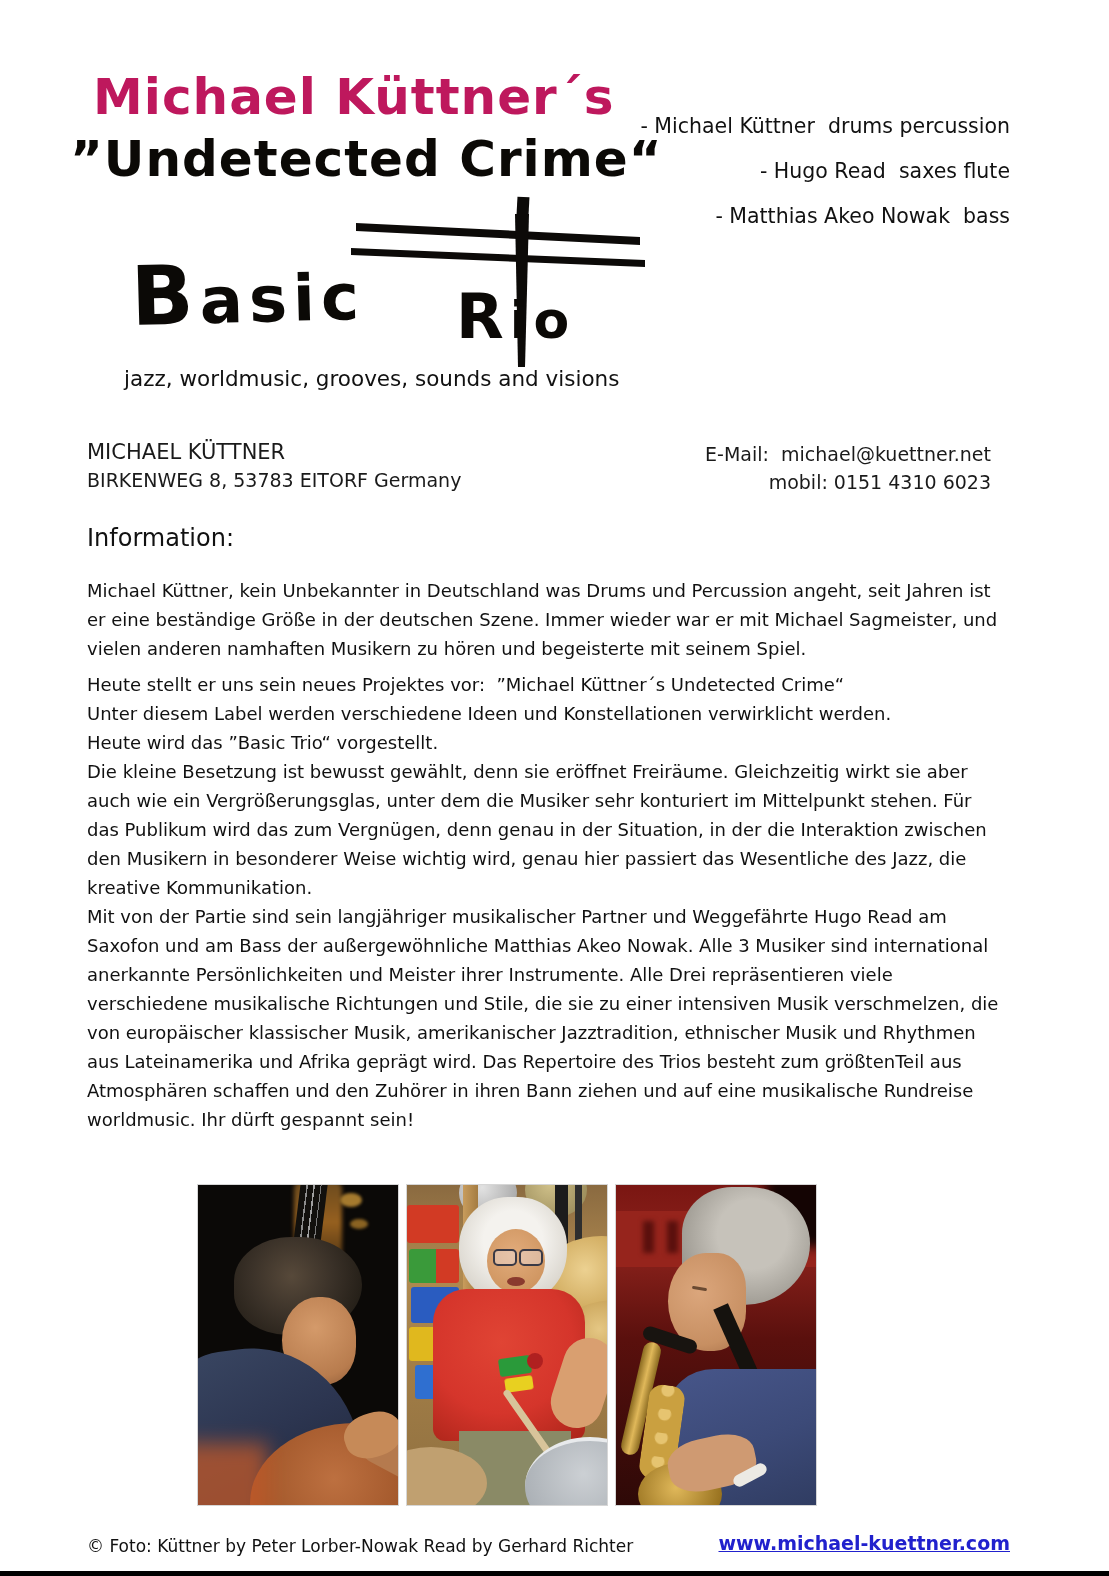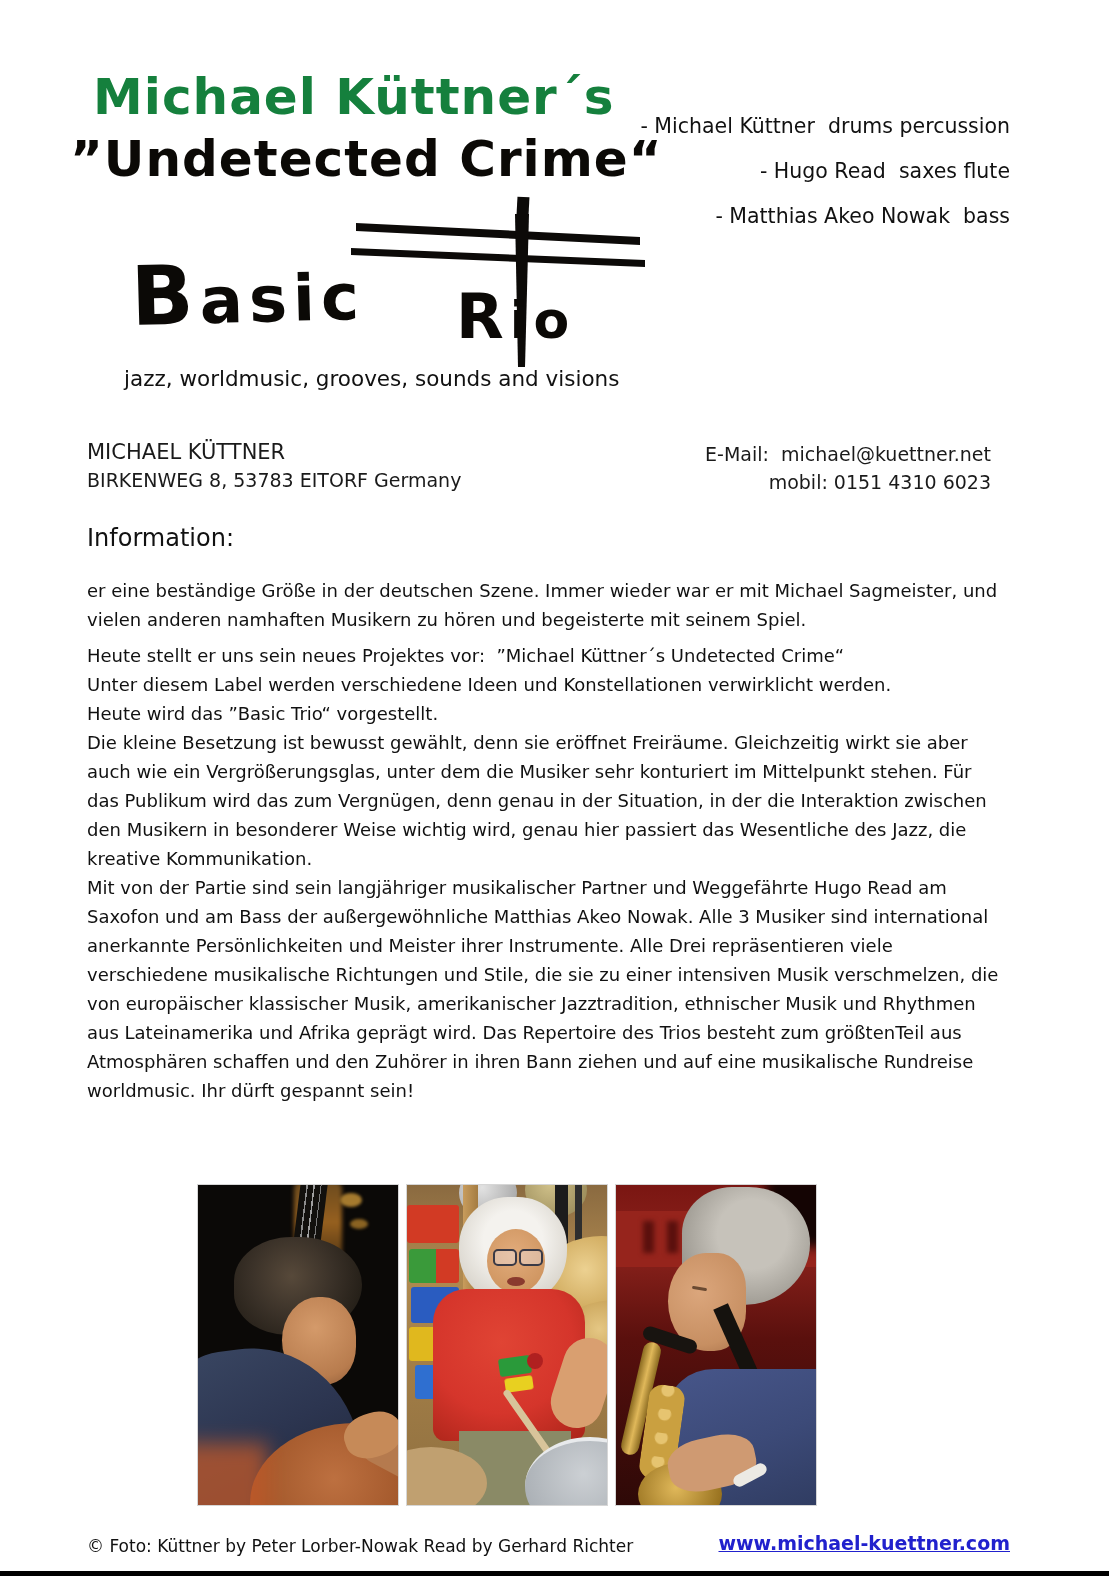--- a/index.html
+++ b/index.html
@@ -1,21 +1,21 @@
 <!DOCTYPE html>
 <html><head>
 <meta charset="utf-8">
 <style>
   html,body{margin:0;padding:0;background:#ffffff;}
   .page{
     position:relative;width:1109px;height:1576px;background:#ffffff;
     font-family:"DejaVu Sans",sans-serif;color:#1a1a1a;overflow:hidden;
   }
   
-  .title1{position:absolute;left:93px;top:68px;font-size:50px;font-weight:900;color:#15803d;letter-spacing:1px;white-space:pre;}
+  .title1{position:absolute;left:93px;top:68px;font-size:50px;font-weight:900;color:#be185d;letter-spacing:1px;white-space:pre;}
   .title2{position:absolute;left:70px;top:130px;font-size:50px;font-weight:900;color:#0b0906;letter-spacing:1px;white-space:pre;}
   .stand-svg{position:absolute;left:348px;top:196px;}
   .brand-basic{position:absolute;left:131px;top:246px;font-size:64px;font-weight:900;color:#0b0906;letter-spacing:6px;transform:rotate(-1.5deg);}
   .brand-basic::first-letter{font-size:82px;}
   .brand-rio{position:absolute;left:456px;top:280px;font-size:52px;font-weight:900;color:#0b0906;letter-spacing:6px;}
   .brand-rio::first-letter{font-size:62px;}
   .tagline{position:absolute;left:124px;top:366px;font-size:21.5px;color:#111;white-space:pre;}
   
   .musicians{position:absolute;right:99px;top:104px;text-align:right;font-size:20.5px;line-height:45px;color:#111;}
   .musician-line{white-space:pre;text-align:right;}
@@ -129,20 +129,21 @@
     <div>BIRKENWEG 8, 53783 EITORF Germany</div>
   </div>
   <div class="contact-right">
     <div class="contact-line">E-Mail:  michael@kuettner.net</div>
     <div class="contact-line">mobil: 0151 4310 6023</div>
   </div>
 
   <div class="info-heading">Information:</div>
   <div class="bodytext">
     <div>
+        <div class="bodyline">Michael Küttner, kein Unbekannter in Deutschland was Drums und Percussion angeht, seit Jahren ist</div>
         <div class="bodyline">er eine beständige Größe in der deutschen Szene. Immer wieder war er mit Michael Sagmeister, und</div>
         <div class="bodyline">vielen anderen namhaften Musikern zu hören und begeisterte mit seinem Spiel.</div>
       </div>
     <div class="para2">
         <div class="bodyline">Heute stellt er uns sein neues Projektes vor:  ”Michael Küttner´s Undetected Crime“</div>
         <div class="bodyline">Unter diesem Label werden verschiedene Ideen und Konstellationen verwirklicht werden.</div>
         <div class="bodyline">Heute wird das ”Basic Trio“ vorgestellt.</div>
         <div class="bodyline">Die kleine Besetzung ist bewusst gewählt, denn sie eröffnet Freiräume. Gleichzeitig wirkt sie aber</div>
         <div class="bodyline">auch wie ein Vergrößerungsglas, unter dem die Musiker sehr konturiert im Mittelpunkt stehen. Für</div>
         <div class="bodyline">das Publikum wird das zum Vergnügen, denn genau in der Situation, in der die Interaktion zwischen</div>

